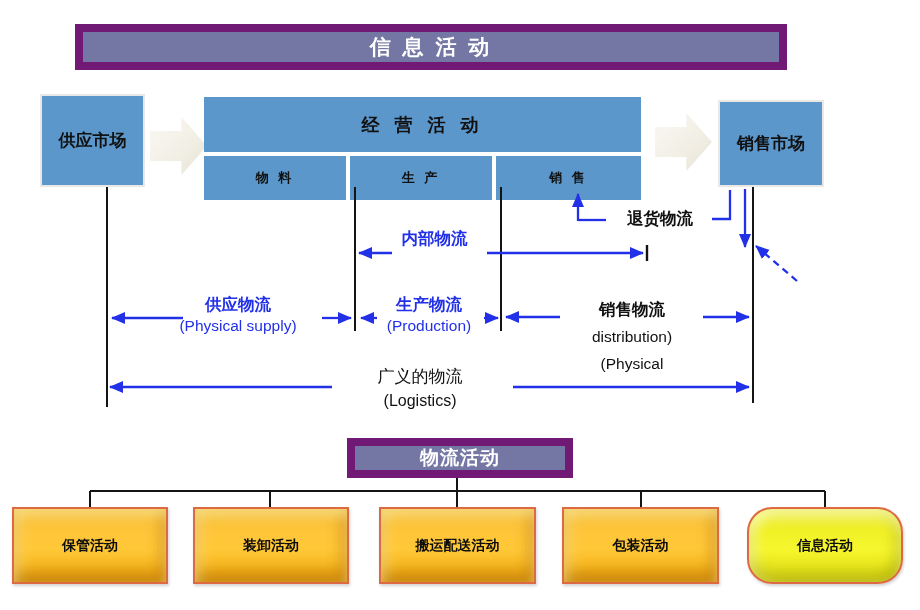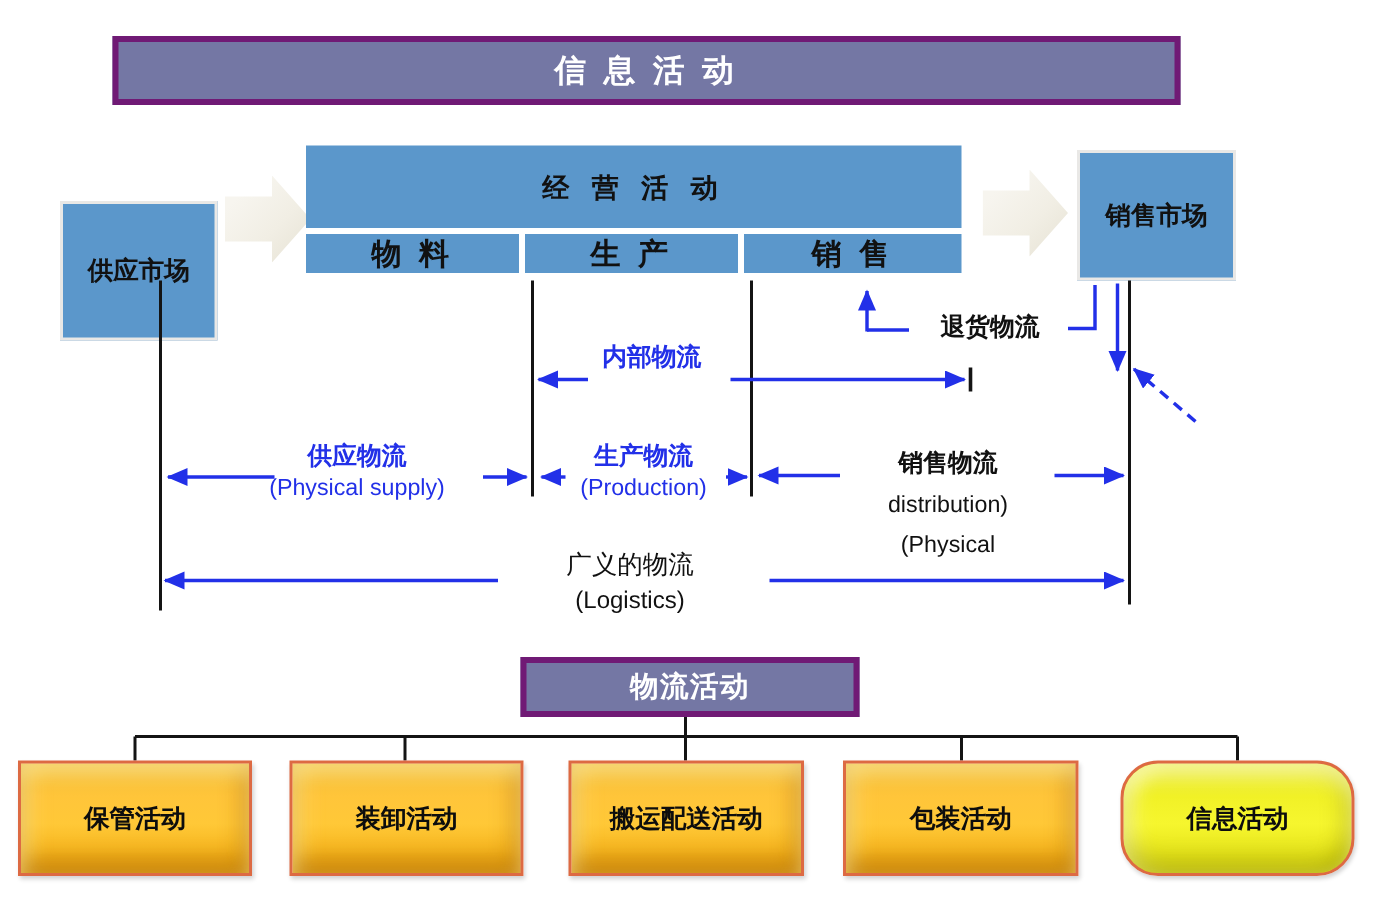--- a/index.html
+++ b/index.html
@@ -3,39 +3,39 @@
 <meta charset="utf-8">
 <style>
   html,body { margin:0; padding:0; background:#fff; }
   .stage {
     position:relative; width:920px; height:610px; background:#ffffff;
     font-family:"Liberation Sans", sans-serif; overflow:hidden;
   }
   .banner {
     position:absolute; display:flex; align-items:center; justify-content:center;
     background:var(--banner-purple); color:#ffffff; font-weight:bold;
-    border:4px solid #701a75; box-sizing:border-box;
+    border:8px solid #701a75; box-sizing:border-box;
   }
   .top-banner { left:75px; top:24px; width:712px; height:46px; font-size:21px; letter-spacing:3px; }
   .bottom-banner { left:347px; top:438px; width:226px; height:40px; font-size:19px; letter-spacing:1px; }
   .bluebox {
     position:absolute; display:flex; align-items:center; justify-content:center;
     background:var(--box-blue); color:#111; font-weight:bold; font-size:17px;
     border:2px solid #e9e8e6; box-sizing:border-box;
   }
-  .supply { left:40px; top:94px; width:105px; height:93px;margin-top:40px; }
+  .supply { left:40px; top:94px; width:105px; height:93px; }
   .sales  { left:718px; top:100px; width:106px; height:87px; }
   .biz { position:absolute; left:192px; top:97px; width:437px;padding-left:12px; }
   .biz-header {
     height:55px; background:var(--box-blue); color:#111; font-weight:bold; font-size:18px;
     letter-spacing:5px; display:flex; align-items:center; justify-content:center;
   }
   .biz-cells { display:flex; margin-top:4px; gap:4px; }
   .biz-cell {
-    height:26px; background:var(--box-blue); color:#111; font-weight:bold; font-size:20px;
+    height:44px; background:var(--box-blue); color:#111; font-weight:bold; font-size:13px;
     letter-spacing:3px; display:flex; align-items:center; justify-content:center;
   }
   .biz-cell.c0 { width:142px; } .biz-cell.c1 { width:142px; } .biz-cell.c2 { width:145px; }
   .chevron {
     position:absolute; width:57px; height:58px;
     background:linear-gradient(135deg,#f7f5ef 20%, var(--chevron-cream) 60%, #e6e2d4 100%);
     clip-path:polygon(0 24%,55% 24%,55% 0,100% 50%,55% 100%,55% 76%,0 76%);
   }
   .chevron-left { left:150px; top:117px; }
   .chevron-right { left:655px; top:113px; }
@@ -55,21 +55,21 @@
   .production-label { left:366px; top:293px; width:126px; }
   .dist-label { left:562px; top:296px; width:140px; }
   .dist-label .cn, .dist-label .en { line-height:27px; }
   .scrap-label { left:800px; top:264px; width:104px; }
   .broad-label { left:335px; top:365px; width:170px; }
   .broad-label .cn { font-size:17px; font-weight:500; line-height:24px; }
   .broad-label .en { font-size:16px; line-height:24px; }
   .activity {
     position:absolute; top:507px; height:77px; box-sizing:border-box;
     display:flex; align-items:center; justify-content:center;
-    font-size:17px; font-weight:bold; color:#0d0d0d;
+    font-size:14px; font-weight:bold; color:#0d0d0d;
     background:linear-gradient(180deg,#f3b829 0%, var(--activity-gold) 30%, #ffc837 55%, var(--activity-gold-dark) 100%);
     border:2px solid var(--activity-border);
     box-shadow:inset 0 9px 12px rgba(255,240,170,.55), inset 0 -10px 13px rgba(160,92,0,.40),
                inset 9px 0 12px rgba(255,235,150,.35), inset -9px 0 12px rgba(185,110,0,.25),
                1px 2px 3px rgba(0,0,0,.18);
   }
   .activity.bright {
     background:linear-gradient(180deg,#e8e832 0%, var(--activity-bright) 30%, #f6f62e 55%, #dcda10 100%);
     box-shadow:inset 0 9px 12px rgba(255,255,200,.6), inset 0 -10px 13px rgba(150,148,0,.38),
                inset 9px 0 12px rgba(255,255,190,.4), inset -9px 0 12px rgba(160,158,0,.25),

